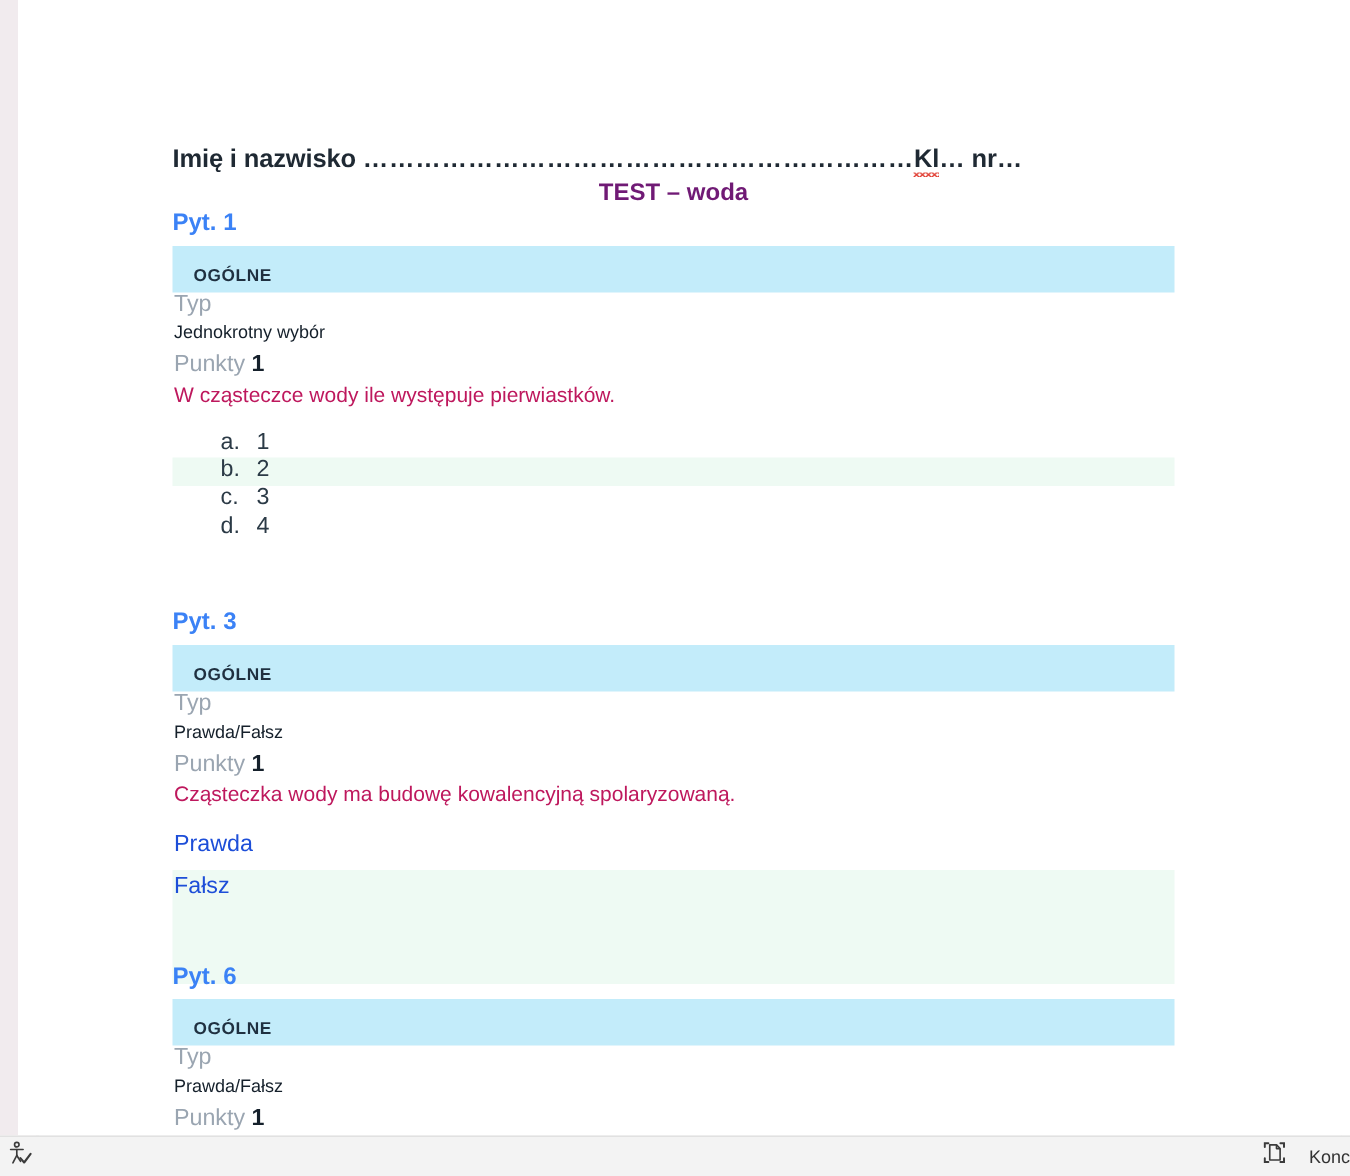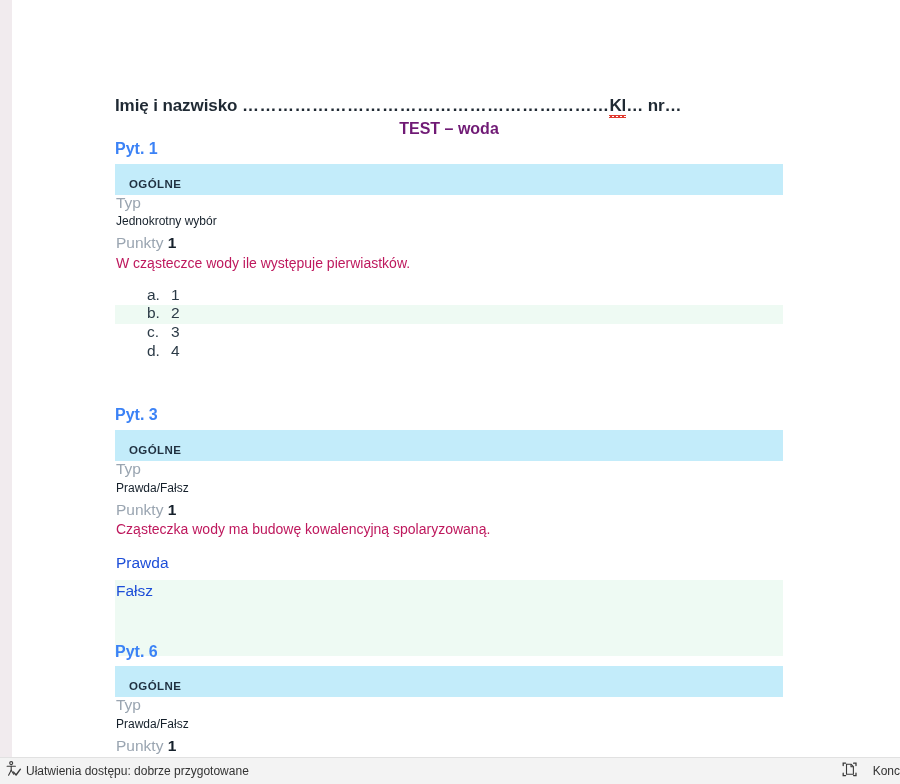--- a/index.html
+++ b/index.html
@@ -319,21 +319,20 @@
       <span class="sb-icon">
         <svg width="18" height="18" viewBox="0 0 18 18">
           <circle cx="7.2" cy="3.1" r="1.5" fill="none" stroke="#3b3b3b" stroke-width="1.1"></circle>
           <path d="M3.1 6.3 L11.4 6.3" fill="none" stroke="#3b3b3b" stroke-width="1.1" stroke-linecap="round"></path>
           <path d="M7.2 6.3 L7.2 10.3" fill="none" stroke="#3b3b3b" stroke-width="1.1" stroke-linecap="round"></path>
           <path d="M7.2 10.3 L4.6 15.2" fill="none" stroke="#3b3b3b" stroke-width="1.1" stroke-linecap="round"></path>
           <path d="M7.2 10.3 L9.7 14.2" fill="none" stroke="#3b3b3b" stroke-width="1.1" stroke-linecap="round"></path>
           <path d="M9.6 12.1 L12.1 15.0 L16.4 9.2" fill="none" stroke="#3b3b3b" stroke-width="1.4" stroke-linecap="round" stroke-linejoin="round"></path>
         </svg>
       </span>
-      <span class="sb-text">Ułatwienia dostępu: dobrze przygotowane</span>
     </div>
 
     <div class="sb-right">
       <span class="sb-icon">
         <svg width="17" height="17" viewBox="0 0 17 17">
           <path d="M5.5 3.2 L10 3.2 L12.4 5.7 L12.4 13.3 L5.5 13.3 Z" fill="none" stroke="#3b3b3b" stroke-width="1.1" stroke-linejoin="round"></path>
           <path d="M10 3.2 L10 5.7 L12.4 5.7" fill="none" stroke="#3b3b3b" stroke-width="1.1" stroke-linejoin="round"></path>
           <path d="M2.2 4.6 L2.2 2.2 L4.6 2.2" fill="none" stroke="#3b3b3b" stroke-width="1.3" stroke-linecap="round"></path>
           <path d="M15.0 4.6 L15.0 2.2 L12.6 2.2" fill="none" stroke="#3b3b3b" stroke-width="1.3" stroke-linecap="round"></path>
           <path d="M2.2 12.2 L2.2 14.6 L4.6 14.6" fill="none" stroke="#3b3b3b" stroke-width="1.3" stroke-linecap="round"></path>

